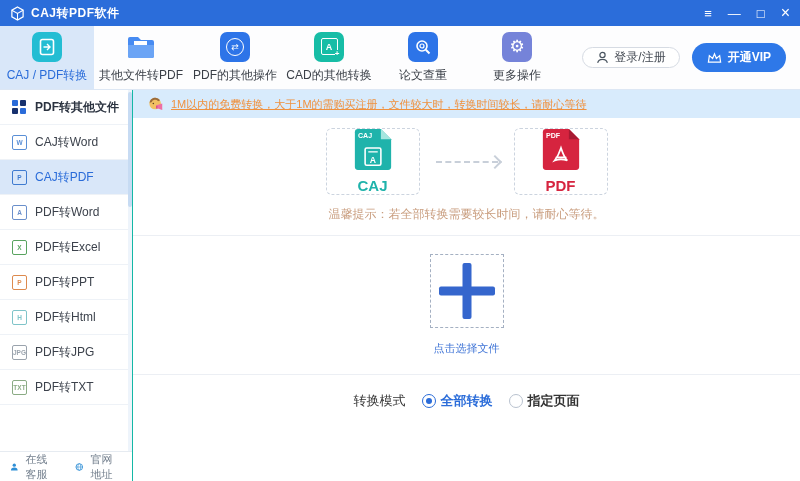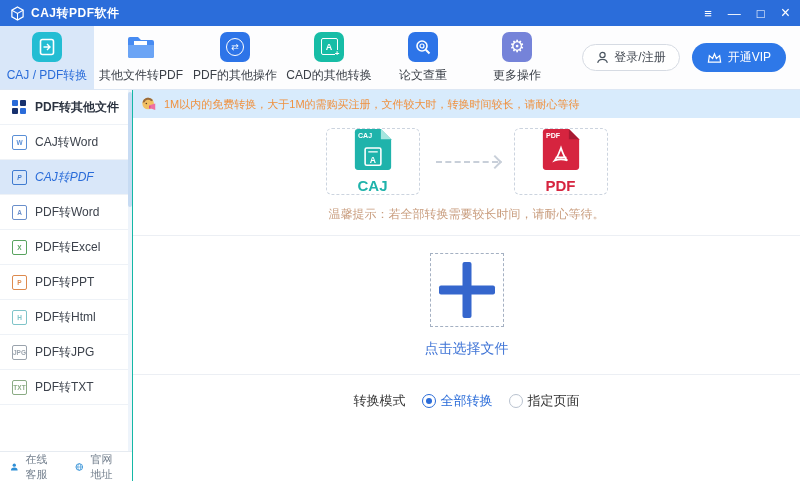--- a/index.html
+++ b/index.html
@@ -29,70 +29,70 @@
   .ti-teal { background:#17bda6; }
   .ti-slate { background:#7583d9; }
   .ti-none { background:transparent; }
   .ring { width:18px; height:18px; border:1.5px solid #fff; border-radius:50%;
     display:flex; align-items:center; justify-content:center; font-size:9px; }
   .cadbox { width:17px; height:17px; border:1.5px solid #fff; border-radius:2px; position:relative;
     display:flex; align-items:center; justify-content:center; font-size:9px; font-weight:bold; }
   .cadbox i { position:absolute; right:-3px; bottom:-4px; font-style:normal; font-size:8px; background:#17bda6; line-height:1; }
   .gear-glyph { font-size:17px; line-height:1; }
   .auth { margin-left:auto; display:flex; align-items:center; gap:12px; padding-right:14px; }
-  .btn-login { display:flex; align-items:center; gap:5px; height:27px; padding:0 13px; border-radius:14px;
+  .btn-login { display:flex; align-items:center; gap:5px; height:21px; padding:0 13px; border-radius:14px;
     border:1px solid #d6dbe3; background:#fff; font-size:12px; color:#454b54; cursor:pointer; }
   .btn-vip { display:flex; align-items:center; gap:6px; height:29px; padding:0 15px; border-radius:15px;
-    background:#2e78e8; border:none; font-size:12px; color:#fff; cursor:pointer; }
+    background:#2e78e8; border:none; font-size:12px; color:#fff; cursor:pointer;font-weight:bold; }
 
   
   .body { position:absolute; top:90px; left:0; right:0; bottom:0; display:flex; }
 
   
   .sidebar { width:133px; flex:0 0 133px; position:relative; background:#fff; border-right:1px solid #14b8a6; }
   .side-item { height:35px; display:flex; align-items:center; gap:8px; padding-left:12px;
     border-bottom:1px solid #eef2f7; font-size:12px; color:#3c424c; cursor:pointer; }
-  .side-item.active { background:#d9e7f9; color:#2a6cd9;font-style:italic; }
+  .side-item.active { background:#d9e7f9; color:#2a6cd9; }
   .side-item.first { font-weight:bold; color:#2b3340; }
   .badge { width:15px; height:15px; border-radius:2px; border:1px solid currentColor; font-size:6.5px;
     font-weight:bold; display:flex; align-items:center; justify-content:center; flex:0 0 auto; }
   .grid-ic { width:15px; height:15px; display:grid; grid-template-columns:6px 6px; grid-template-rows:6px 6px;
     gap:2px; flex:0 0 auto; }
   .grid-ic b { border-radius:1px; }
   .g1 { background:#2a6bd9; } .g2 { background:#17316e; } .g3 { background:#17316e; } .g4 { background:#2a6bd9; }
   .side-scrollbar { position:absolute; top:0; right:0; width:4px; bottom:0; background:#eef4fb; }
   .side-scrollbar .thumb { position:absolute; top:2px; right:0; width:4px; height:115px; background:#c7dbf3; border-radius:2px; }
   .side-footer { position:absolute; bottom:0; left:0; right:0; height:30px; border-top:1px solid #e6ebf1;
     display:flex; align-items:center; gap:18px; padding:0 10px; background:#fff; }
   .foot-link { display:flex; align-items:center; gap:7px; font-size:11px; color:#75818f; cursor:pointer; }
 
   
   .content { flex:1; position:relative; background:#fff; }
   .notice { height:28px; background:#d8ebfc; display:flex; align-items:center; gap:7px;
-    padding:0 8px; font-size:11px; color:#ef913f; }
+    padding:0 15px; font-size:11px; color:#ef913f;text-decoration:underline; }
   .graphic { display:flex; align-items:center; justify-content:center; gap:16px; margin-top:10px; }
   .fmt-box { width:94px; height:67px; border:1px dashed #ccd4df; border-radius:6px;
     display:flex; align-items:center; justify-content:center; gap:7px; background:#fff;flex-direction:column; }
   .fmt-label { font-size:15px; font-weight:bold; }
   .fmt-caj { color:#1fb3ab; } .fmt-pdf { color:#d6243f; }
   .dash-arrow { width:62px; height:2px; border-top:2px dashed #c8cfd9; position:relative; }
   .dash-arrow::after { content:''; position:absolute; right:-2px; top:-6px; width:8px; height:8px;
     border-top:2px dashed #c8cfd9; border-right:2px dashed #c8cfd9; transform:rotate(45deg); }
   .tip { text-align:center; font-size:12px; color:#c99d7e; margin-top:11px; }
   .upload-zone { margin-top:12px; height:140px; border-top:1px solid #eceff4; border-bottom:1px solid #eceff4;
     display:flex; flex-direction:column; align-items:center; justify-content:center; gap:13px; cursor:pointer; }
   .plus-box { width:74px; height:74px; border:1px dashed #a4b0c2; position:relative; background:#fff; }
   .plus-box::before { content:''; position:absolute; left:50%; top:50%; width:9px; height:56px;
     transform:translate(-50%,-50%); background:#3566cd; border-radius:2px; }
   .plus-box::after { content:''; position:absolute; left:50%; top:50%; width:56px; height:9px;
     transform:translate(-50%,-50%); background:#3566cd; border-radius:2px; }
-  .upload-label { font-size:14px; color:#3f74d6; }
+  .upload-label { font-size:11px; color:#3f74d6; }
   .mode-row { display:flex; align-items:center; justify-content:center; gap:8px; margin-top:17px;
     font-size:13px; color:#333; }
-  .mode-opt { display:flex; align-items:center; gap:5px; cursor:pointer; margin-left:8px; }
+  .mode-opt { display:flex; align-items:center; gap:5px; cursor:pointer; margin-left:8px;font-weight:bold; }
   .radio { width:14px; height:14px; border-radius:50%; border:1px solid #b9c2cf; background:#fff;
     position:relative; flex:0 0 auto; }
   .radio.checked { border-color:#2a6cd9; }
   .radio.checked::after { content:''; position:absolute; left:3px; top:3px; right:3px; bottom:3px;
     background:#2a6cd9; border-radius:50%; }
   .opt-sel { color:#2a6cd9; }
 </style>
 </head>
 <body>
 

